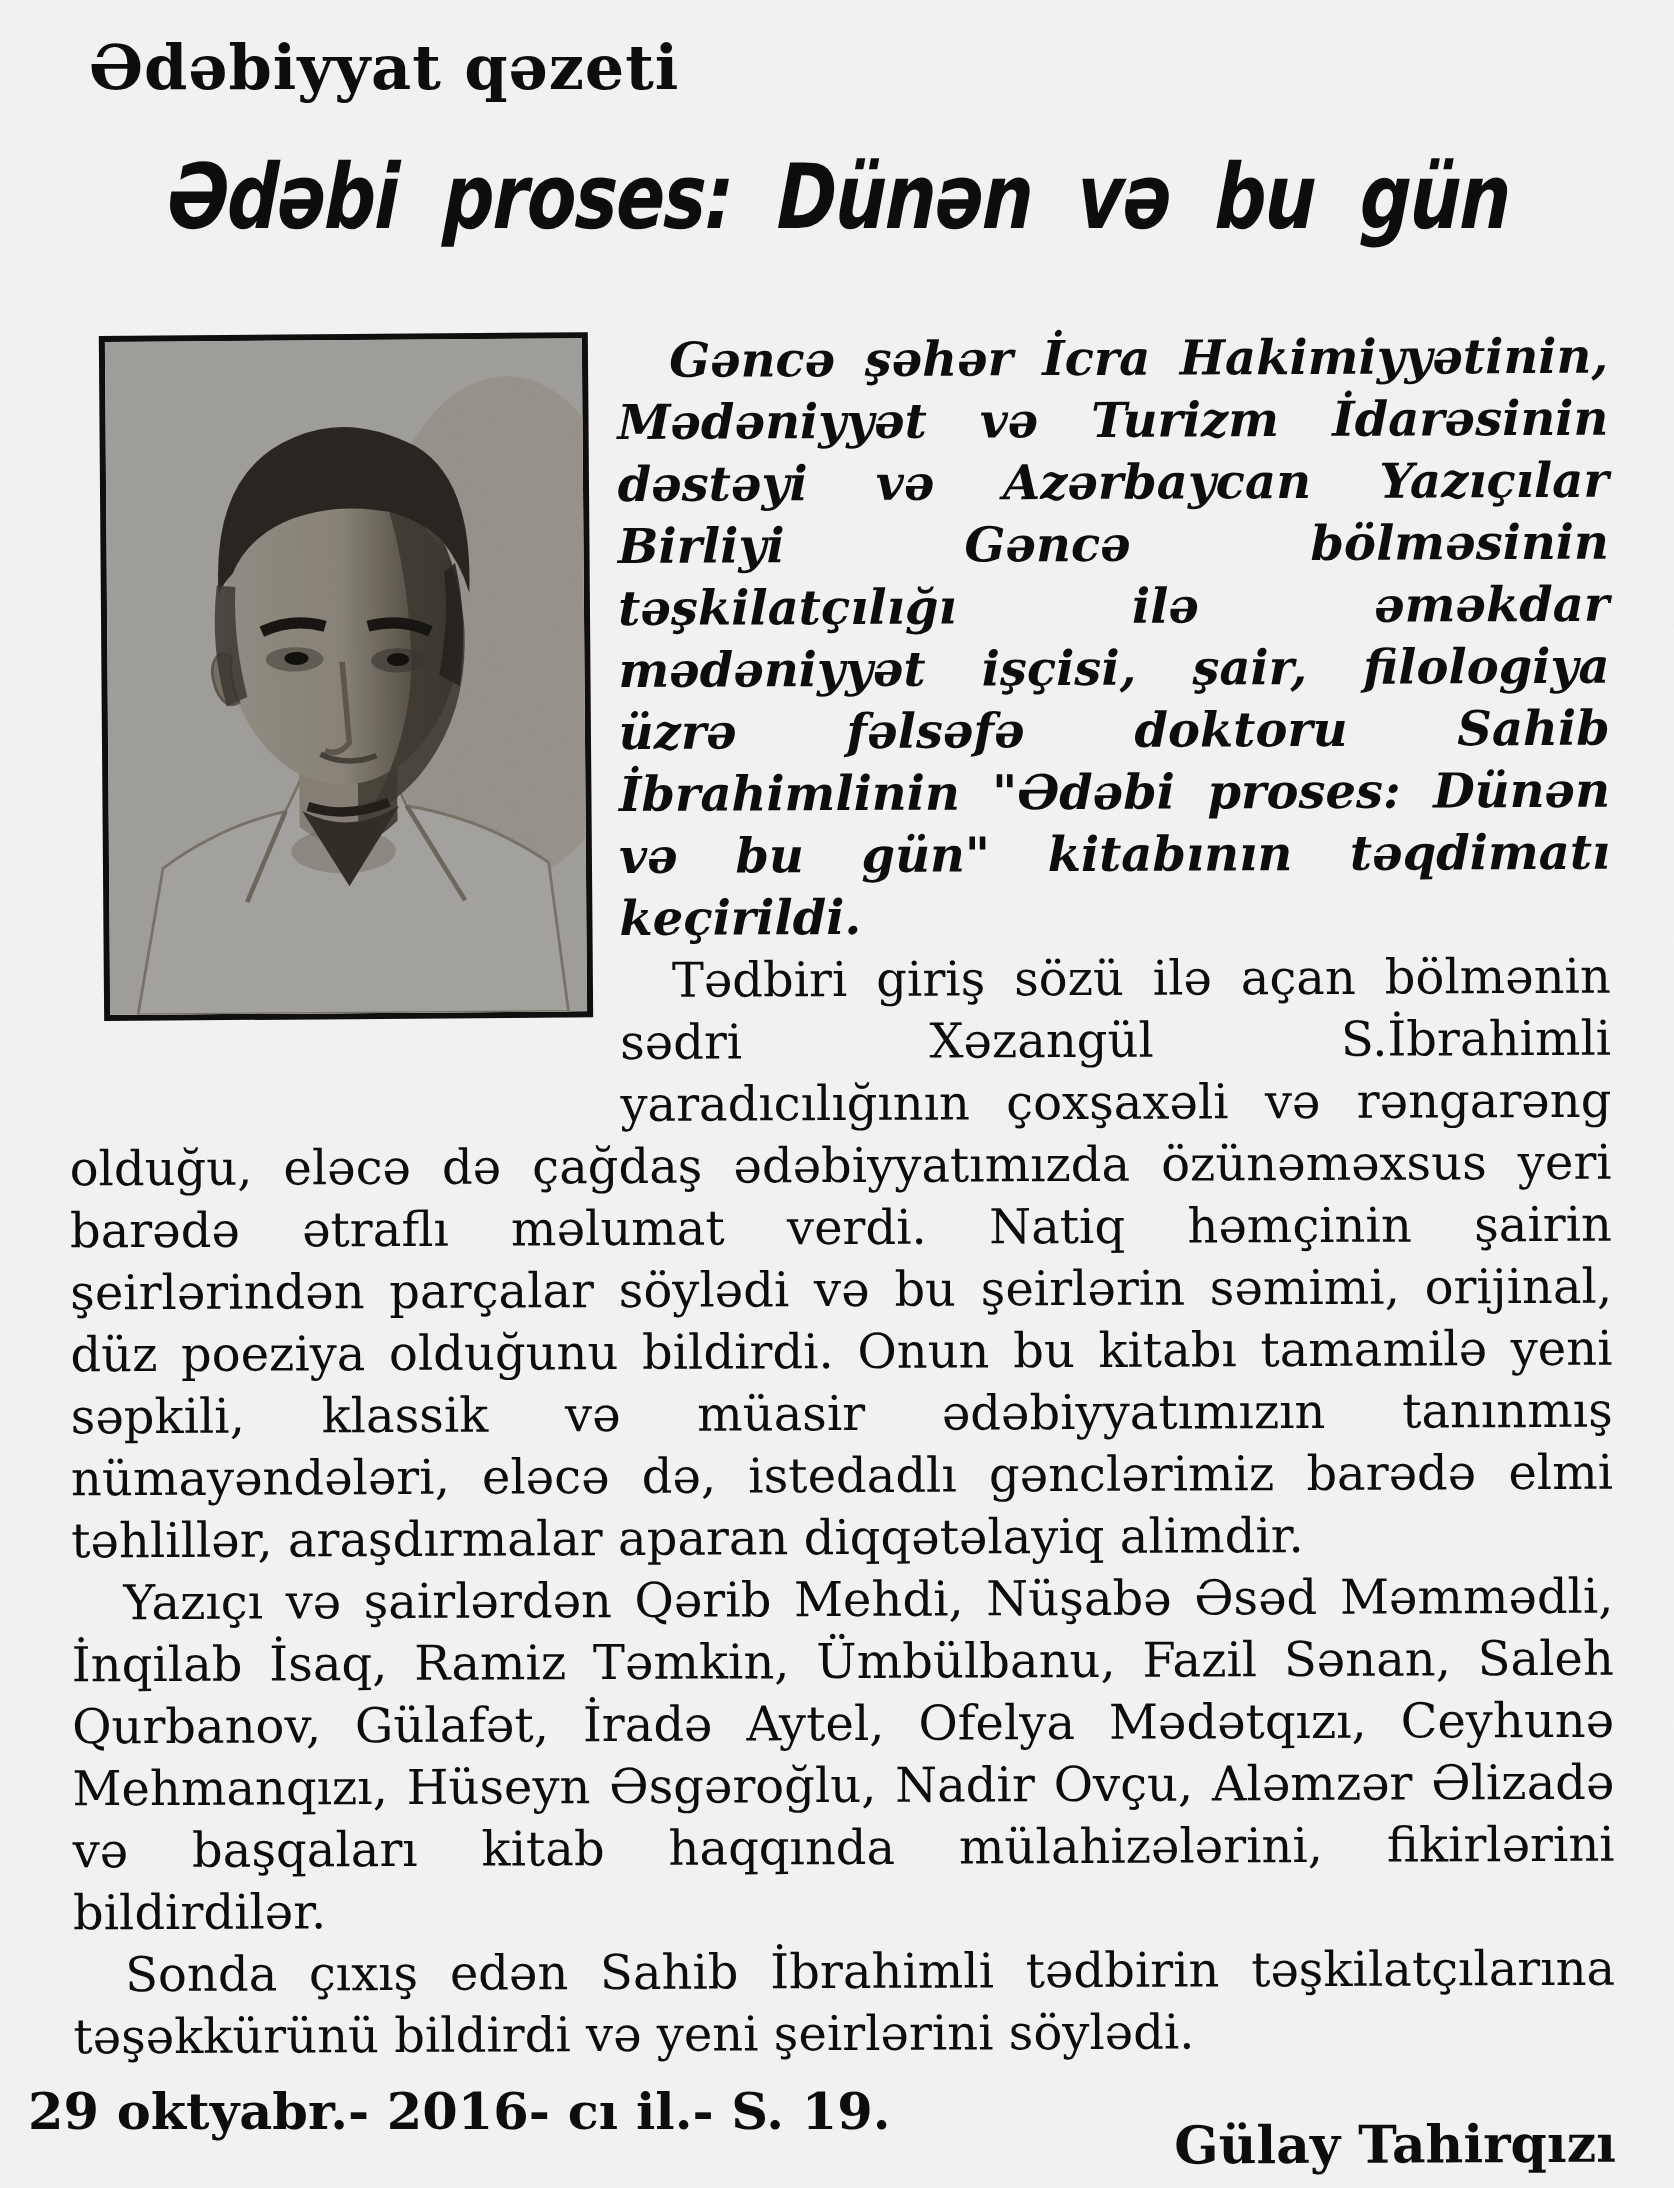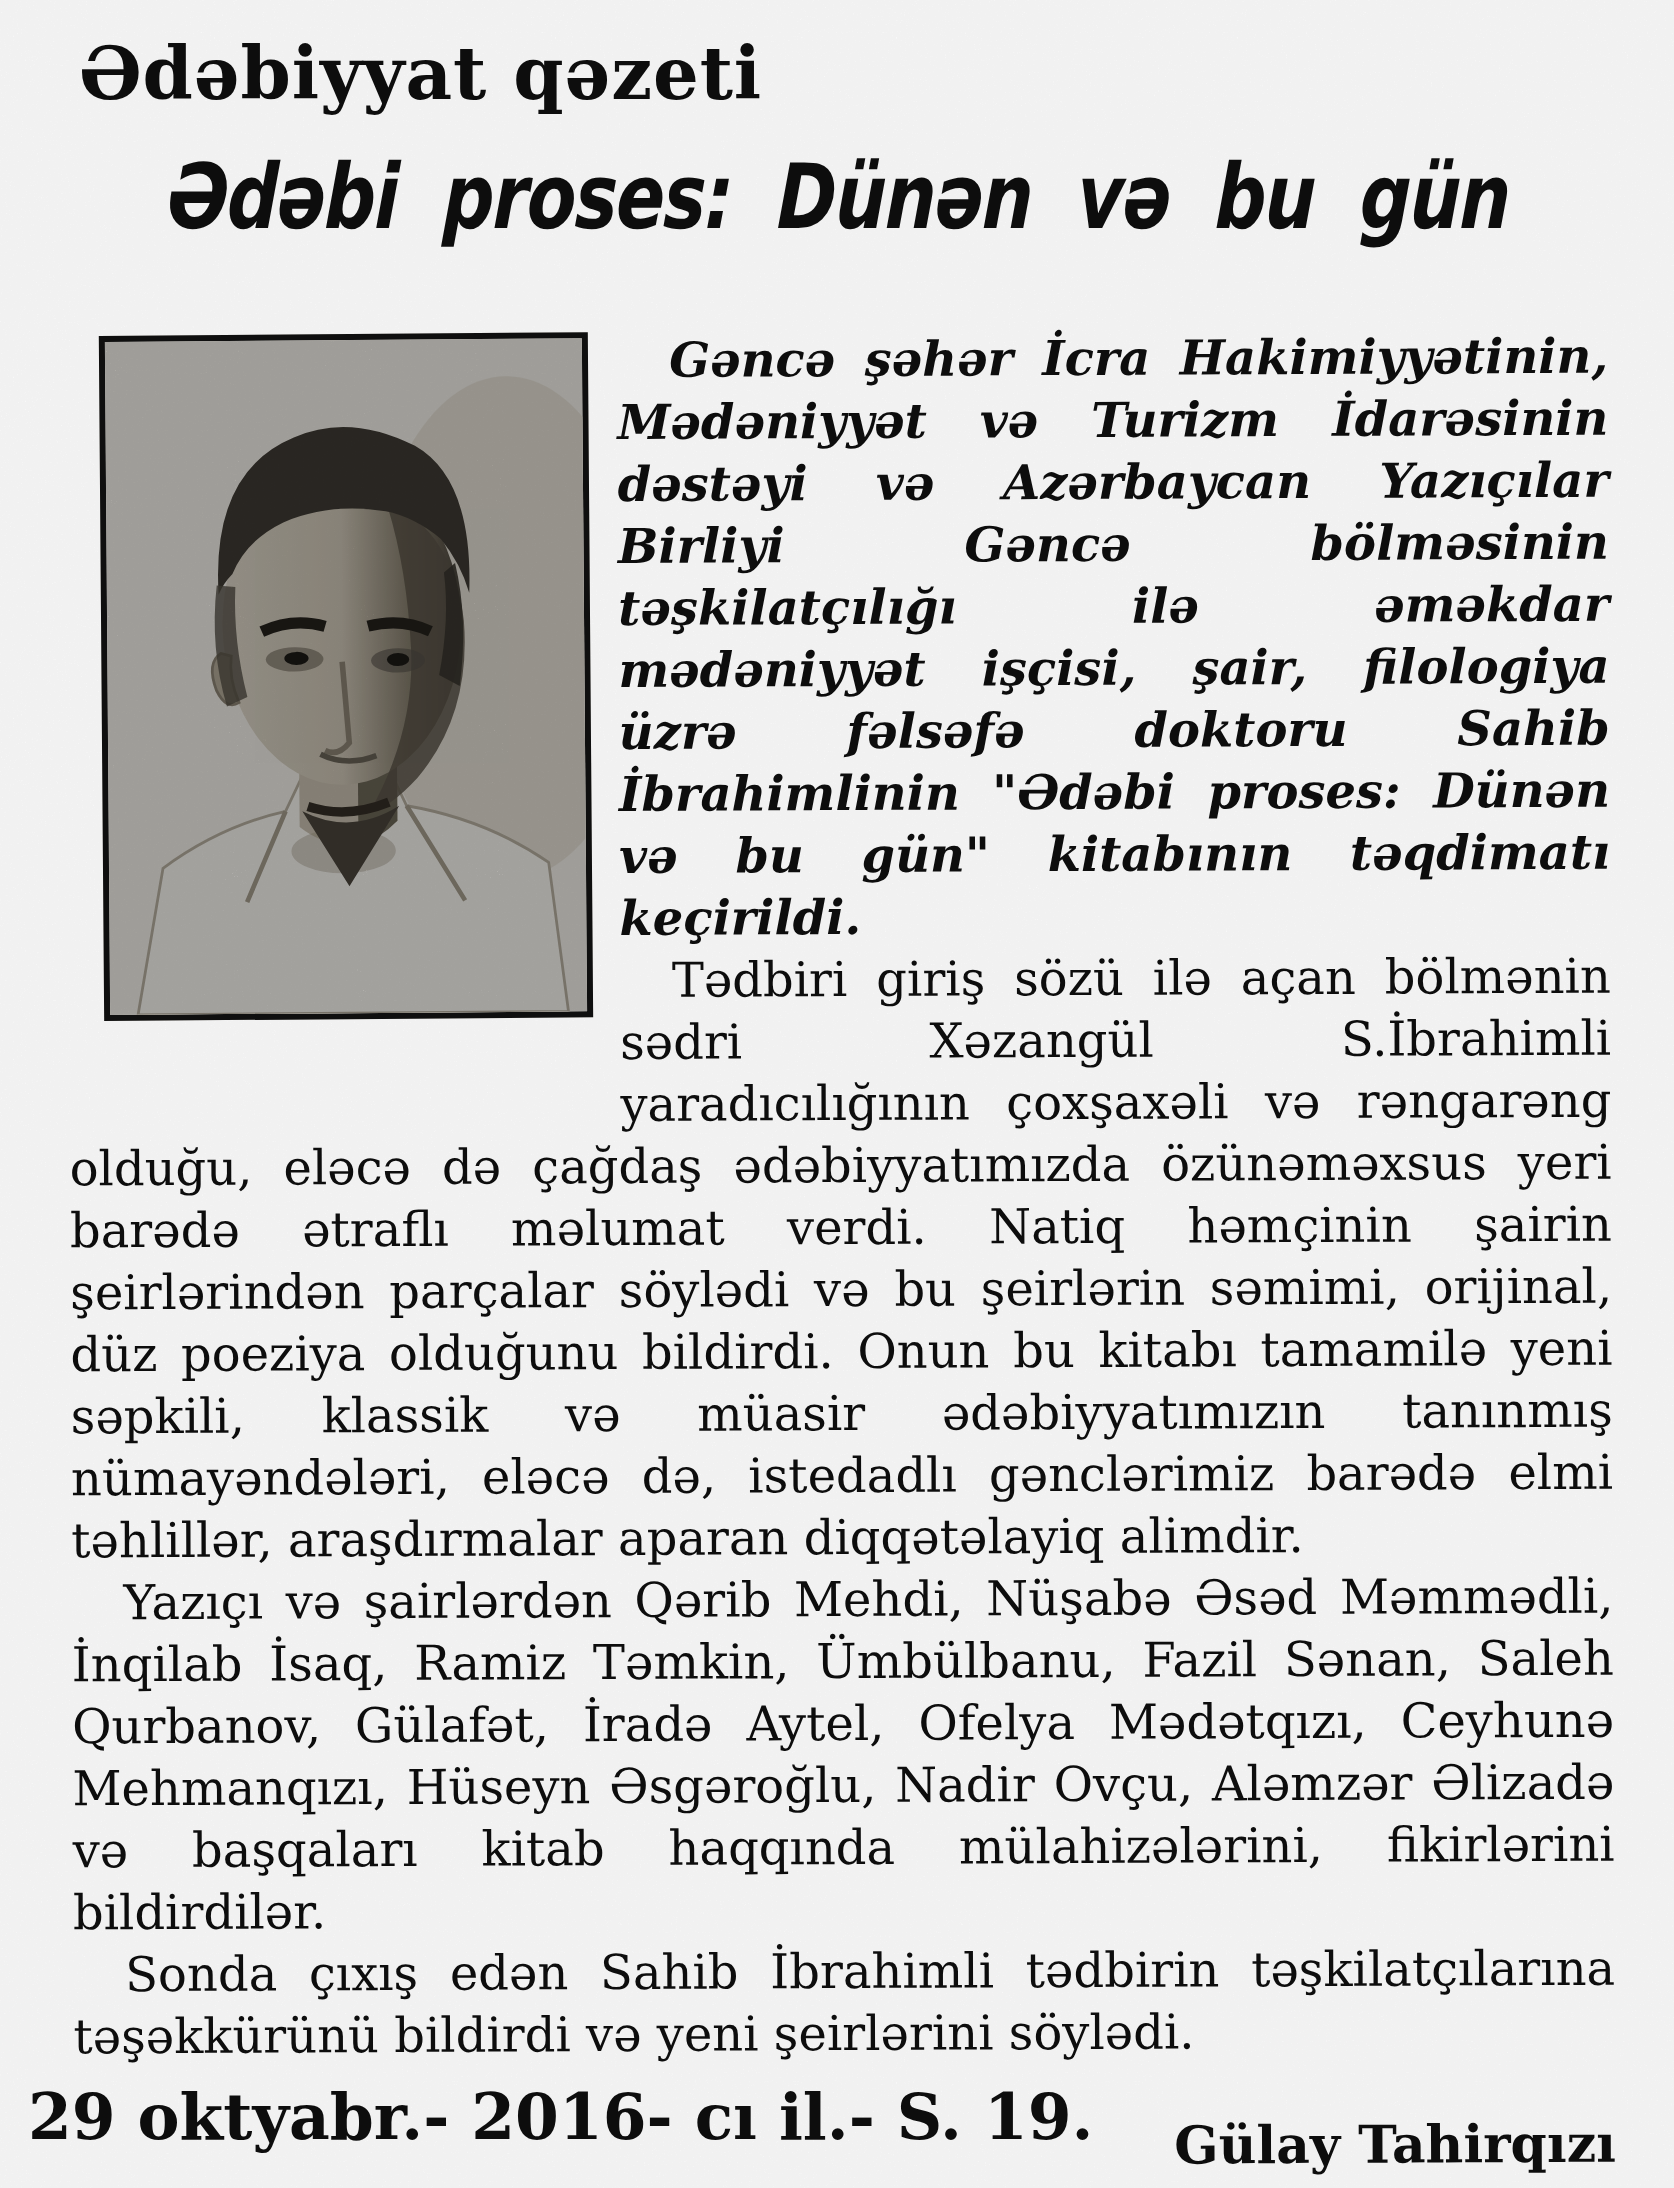--- a/index.html
+++ b/index.html
@@ -5,22 +5,22 @@
   html,body{margin:0;padding:0;background:#9a9a9a;}
   .page{
     position:relative;
     width:1674px;height:2189px;
     background:#ffffff;
     overflow:hidden;
     color:#0e0e0e;
     font-family:"DejaVu Serif", serif;
   }
   .masthead{
-    position:absolute;left:79px;top:34px;
-    font-weight:700;font-size:72px;line-height:1.1;
+    position:absolute;left:89px;top:34px;
+    font-weight:700;font-size:62px;line-height:1.1;
     letter-spacing:0.9px;
   }
   .headline{
     position:absolute;left:0;right:0;top:147px;margin:0;
     text-align:center;
     font-family:"DejaVu Sans", sans-serif;
     font-style:italic;font-weight:700;
     font-size:90px;line-height:1.1;
     white-space:nowrap;
   }
@@ -47,21 +47,21 @@
     transform:rotate(-0.2deg);
   }
   .photo-frame svg{display:block;width:100%;height:100%;}
   .byline{
     margin-top:54px;
     text-align:right;
     font-weight:700;font-size:52px;line-height:1.1;
   }
   .dateline{
     position:absolute;left:28px;top:2083px;
-    font-weight:700;font-size:63px;line-height:1.1;
+    font-weight:700;font-size:51px;line-height:1.1;
   }
   .grain{
     position:absolute;left:0;top:0;width:1674px;height:2189px;
     opacity:0.05;pointer-events:none;
   }
 </style>
 </head>
 <body>
 
 <div class="page">

